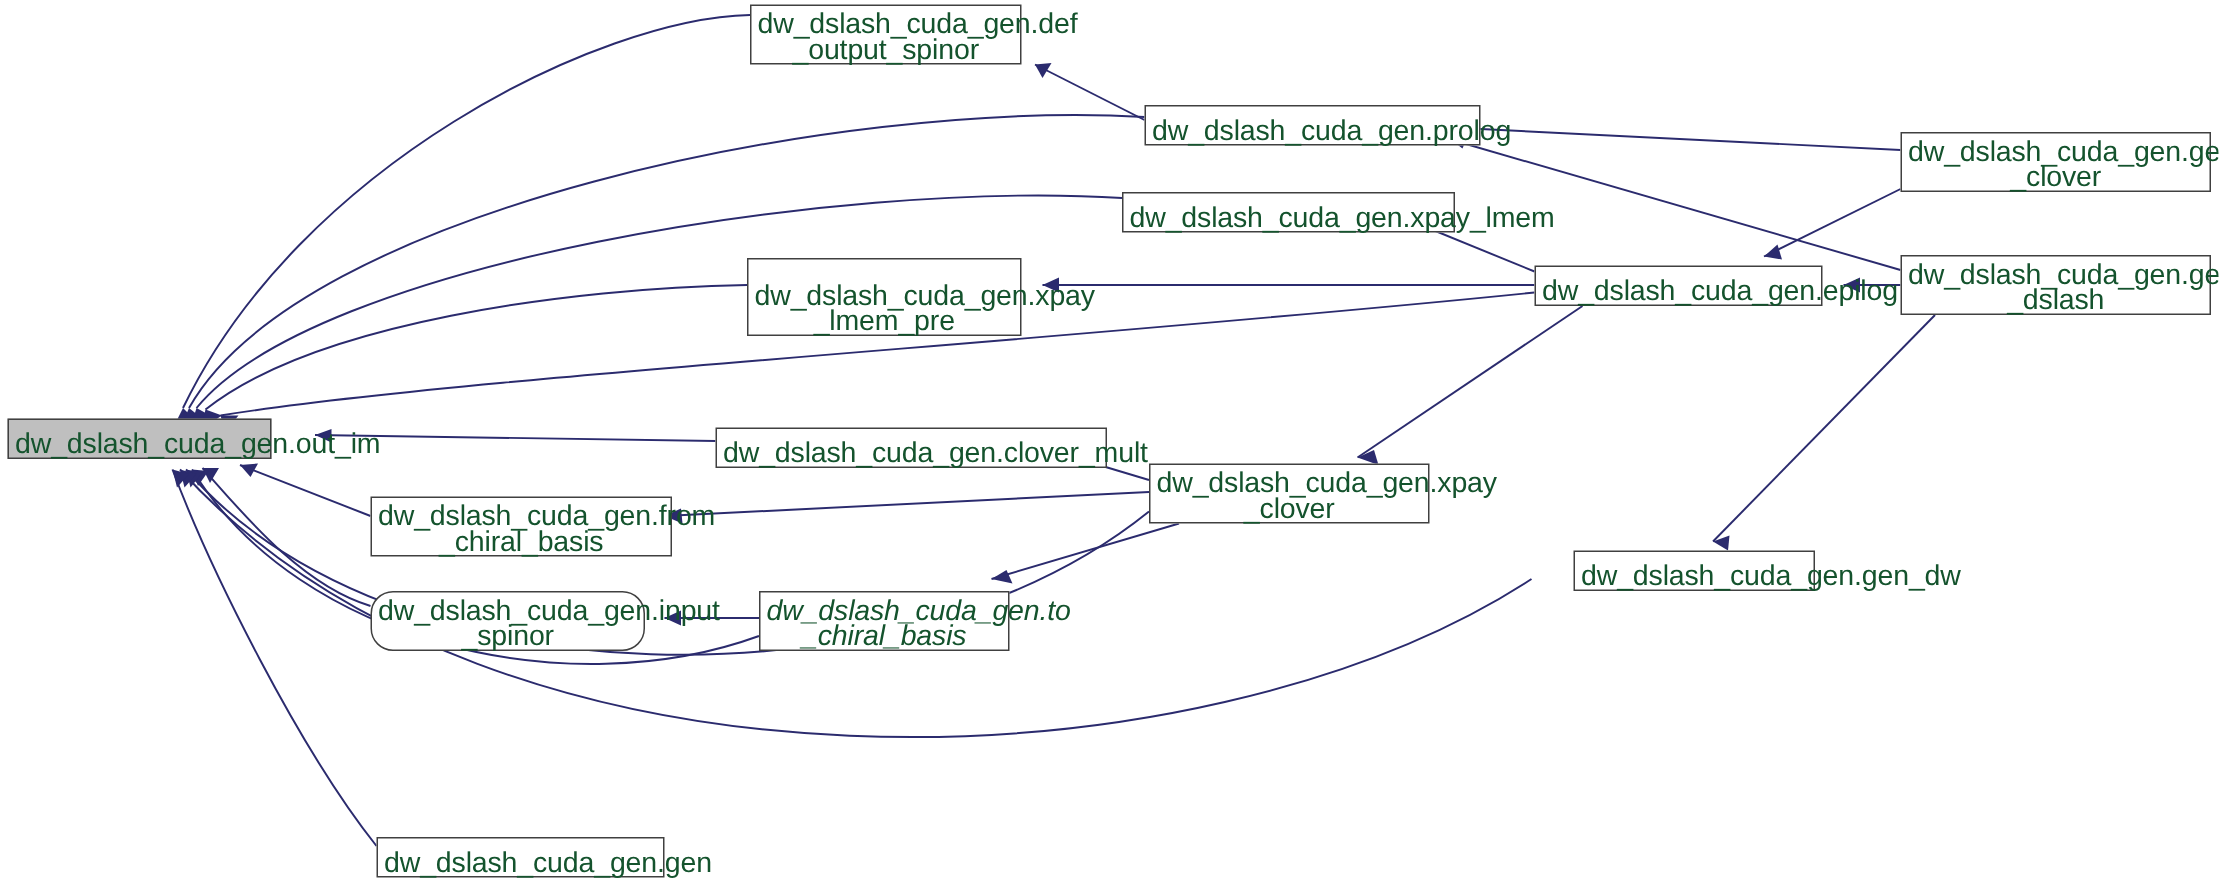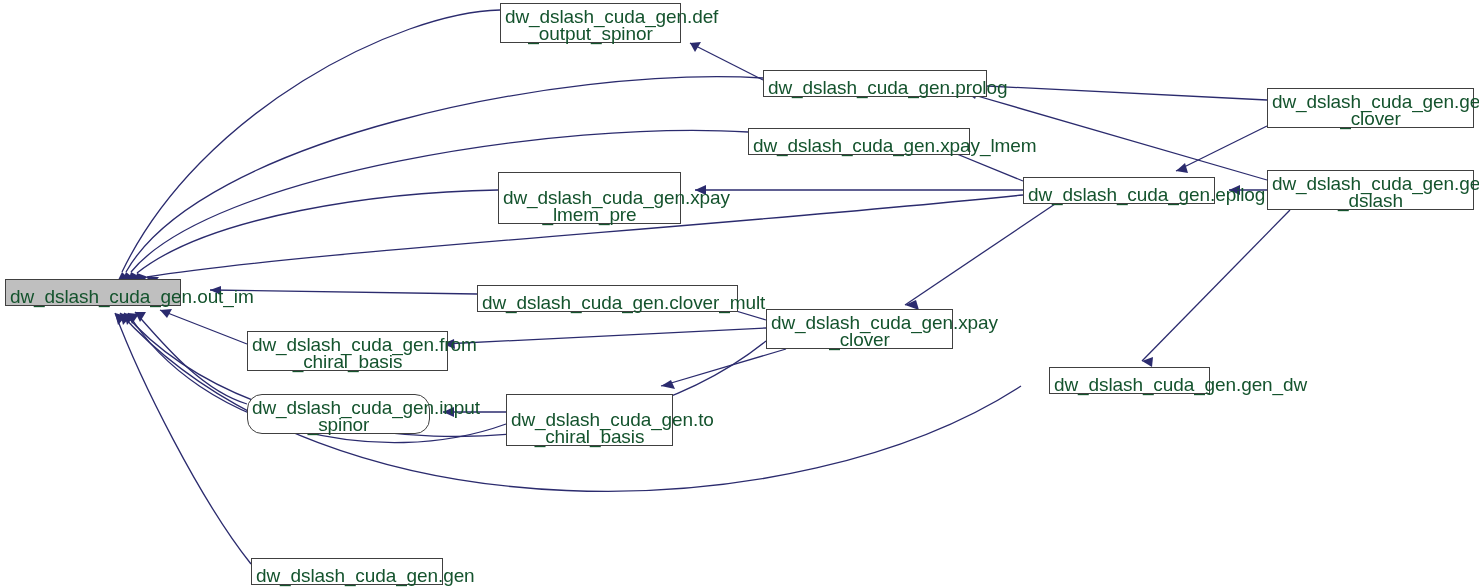--- a/index.html
+++ b/index.html
@@ -130,18 +130,18 @@
 _clover</span></div>
       <div class="node-box" style="left: 1267px; top: 170px; width: 207px; height: 40px;"><span class="node-label">dw_dslash_cuda_gen.generate
 _dslash</span></div>
       <div class="node-box" style="left: 477px; top: 285px; width: 261px; height: 27px;"><span class="node-label">dw_dslash_cuda_gen.clover_mult</span></div>
       <div class="node-box" style="left: 766px; top: 309px; width: 187px; height: 40px;"><span class="node-label">dw_dslash_cuda_gen.xpay
 _clover</span></div>
       <div class="node-box" style="left: 247px; top: 331px; width: 201px; height: 40px;"><span class="node-label">dw_dslash_cuda_gen.from
 _chiral_basis</span></div>
       <div class="node-box" style="left: 247px; top: 394px; width: 183px; height: 40px; border-radius: 15px;"><span class="node-label">dw_dslash_cuda_gen.input
 _spinor</span></div>
-      <div class="node-box" style="left: 506px; top: 394px; width: 167px; height: 52px;"><span class="node-label">dw_dslash_cuda_gen.to
+      <div class="node-box" style="left: 506px; top: 394px; width: 167px; height: 40px; font-style: italic;"><span class="node-label">dw_dslash_cuda_gen.to
 _chiral_basis</span></div>
       <div class="node-box" style="left: 1021px; top: 367px; width: 161px; height: 27px; margin-left: 28px;"><span class="node-label">dw_dslash_cuda_gen.gen_dw</span></div>
       <div class="node-box" style="left: 251px; top: 558px; width: 192px; height: 27px;"><span class="node-label">dw_dslash_cuda_gen.gen</span></div>
     </div>
 </div>
 
 </body></html>

